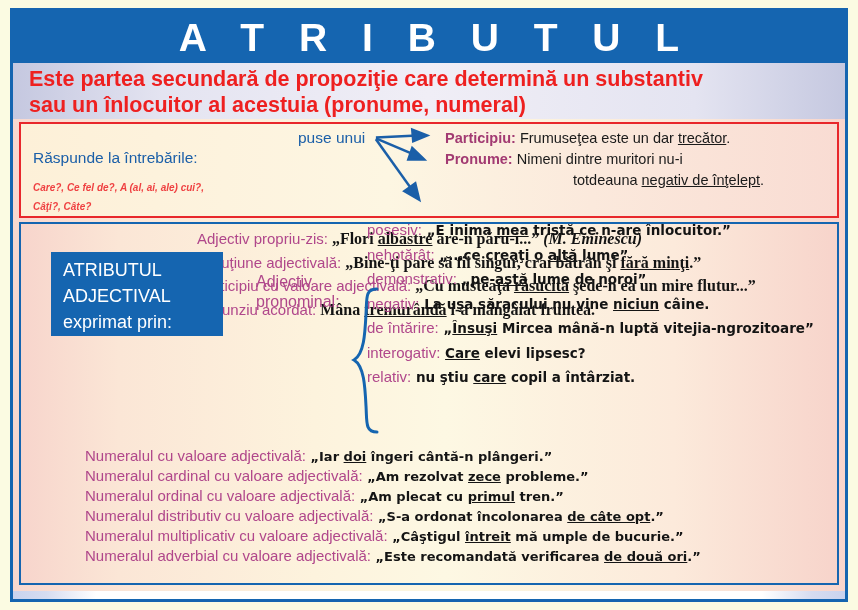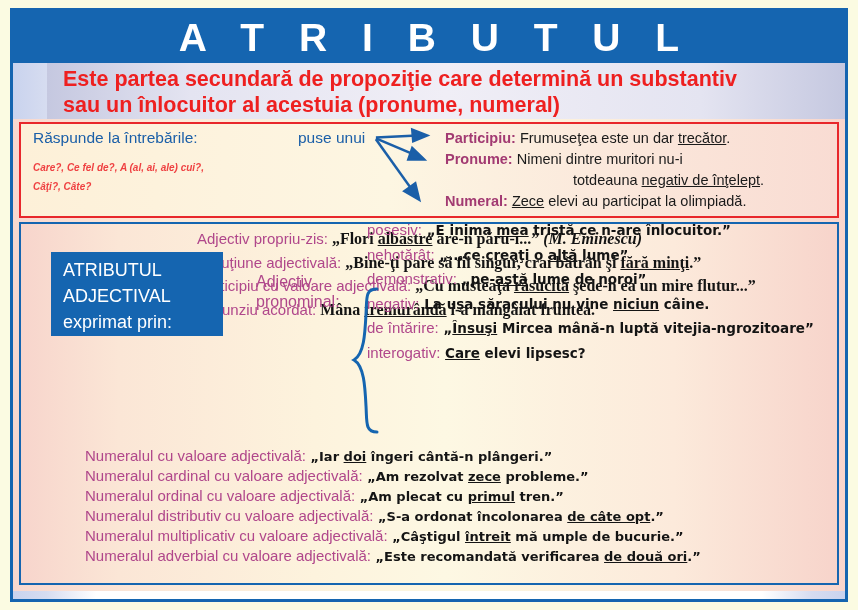--- a/index.html
+++ b/index.html
@@ -26,38 +26,38 @@
     margin:0;
   }
   .title-bar .title{
     color:#ffffff;font-weight:bold;font-size:39px;letter-spacing:12px;
     padding-left:12px;line-height:1;
   }
   .subtitle-bar{
     height:56px;
     background:linear-gradient(90deg,#c5c8e0 0%,#e4e4f1 18%,#f0eef6 50%,#e4e4f1 82%,#c5c8e0 100%);
     display:flex;flex-direction:column;justify-content:center;
-    padding:1px 16px 0 16px;box-sizing:border-box;margin-left:34px;
+    padding:1px 16px 0 16px;box-sizing:border-box;
   }
   .subtitle-bar .line{
     color:#ee2020;font-weight:bold;font-size:21.5px;line-height:26px;
     white-space:nowrap;
   }
   
   .contentbg{
     background:linear-gradient(90deg,#f8d8cf 0%,#fbe6d7 14%,#fdf4de 40%,#fdf7e0 55%,#fbe8da 82%,#f8d5cc 100%);
   }
   
   .box1-wrap{padding:3px 6px 0 6px;}
   .box1{
     position:relative;border:2px solid #e8272b;height:96px;box-sizing:border-box;
     background:linear-gradient(90deg,#fdf0d8 0%,#fdf3de 25%,#fdf6e2 45%,#fbe9dc 70%,#f9dcd3 100%);
   }
   .q-left{position:absolute;left:12px;top:5px;}
-  .q-head{color:#1b5fa8;font-size:15.5px;font-weight:normal;}
+  .q-head{color:#1b5fa8;font-size:15.5px;font-weight:normal;margin-top:20px;}
   .q-list{color:#ef4142;font-size:10px;font-style:italic;font-weight:bold;margin-top:11px;line-height:19px;}
   .puse{position:absolute;left:277px;top:5px;color:#1b5fa8;font-size:15.5px;}
   .ex-right{position:absolute;left:424px;top:4px;line-height:21px;}
   .ex-row{font-size:14.5px;color:#1a1a1a;white-space:nowrap;}
   .ex-lab{color:#a23a72;font-weight:bold;}
   .ind{padding-left:64px;display:block;}
   u{text-decoration:underline;}
   
   .arrows{position:absolute;left:0;top:0;width:100%;height:100%;pointer-events:none;}
   
@@ -131,23 +131,20 @@
         <div class="ex-right">
           <div class="ex-row">
             <span class="ex-lab">Participiu:</span><span> Frumuseţea este un dar </span><u>trecător</u><span>.</span>
           </div>
           <div class="ex-row">
             <span class="ex-lab">Pronume:</span><span> Nimeni dintre muritori nu-i</span>
           </div>
           <div class="ex-row">
             <span class="ind" style="display:inline-block;width:64px;"></span><span>totdeauna </span><u>negativ de înţelept</u><span>.</span>
           </div>
-          <div class="ex-row">
-            <span class="ex-lab">Numeral:</span><span> </span><u>Zece</u><span> elevi au participat la olimpiadă.</span>
-          </div>
         </div>
 
       </div>
     </div>
 
     <div class="box2-wrap contentbg">
       <div class="box2">
 
         <div class="adjlines">
           <div class="adjline">
@@ -191,20 +188,23 @@
           </div>
           <div class="pron-row">
             <span class="pron-lab">negativ:</span><span class="pron-ex"><span> La uşa săracului nu vine </span><u>niciun</u><span> câine.</span></span>
           </div>
           <div class="pron-row">
             <span class="pron-lab">de întărire:</span><span class="pron-ex"><span> „</span><u>Însuşi</u><span> Mircea mână-n luptă vitejia-ngrozitoare”</span></span>
           </div>
           <div class="pron-row">
             <span class="pron-lab">interogativ:</span><span class="pron-ex"><span> </span><u>Care</u><span> elevi lipsesc?</span></span>
           </div>
+          <div class="pron-row">
+            <span class="pron-lab">relativ:</span><span class="pron-ex"><span> nu ştiu </span><u>care</u><span> copil a întârziat.</span></span>
+          </div>
         </div>
 
         <div class="numlines">
           <div class="numrow">
             <span class="num-lab">Numeralul cu valoare adjectivală:</span><span class="num-ex"><span> „Iar </span><u>doi</u><span> îngeri cântă-n plângeri.”</span></span>
           </div>
           <div class="numrow">
             <span class="num-lab">Numeralul cardinal cu valoare adjectivală:</span><span class="num-ex"><span> „Am rezolvat </span><u>zece</u><span> probleme.”</span></span>
           </div>
           <div class="numrow">

